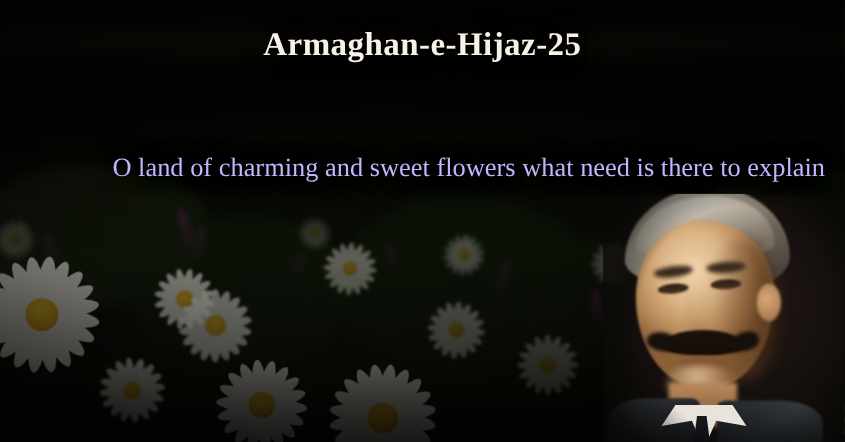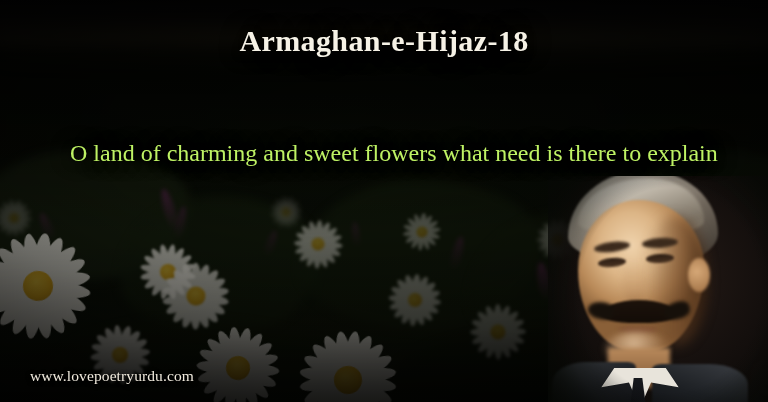--- a/index.html
+++ b/index.html
@@ -202,24 +202,24 @@
     direction:rtl;
     font-size:25px;
     line-height:1.45;
     color:#fbf8ef;
     padding-right:60px;
     text-shadow:0 2px 10px rgba(0,0,0,.95), 0 0 18px rgba(0,0,0,.8);
   }
 
   #english{
     position:absolute;left:70px;width:680px;top:138px;
-    text-align:left;
+    text-align:right;
     font-size:24px;
     line-height:1.30;
-    color:#bef264;
+    color:#c4b5fd;
     text-shadow:0 2px 10px rgba(0,0,0,.95), 0 0 20px rgba(0,0,0,.85);
   }
 
   #watermark{
     position:absolute;left:30px;top:367px;
     font-size:15.5px;
     color:#efe9dc;
     letter-spacing:.1px;
     text-shadow:0 1px 5px rgba(0,0,0,.95);
   }
@@ -598,17 +598,16 @@
       <div class="p-el chin"></div>
       <div class="p-el neck"></div>
       <div class="p-el suit-l"></div>
       <div class="p-el suit-r"></div>
       <div class="p-el collar"></div>
       <div class="p-el tie"></div>
     </div>
     <div class="portrait-blend"></div>
   </div>
 
-  <div id="title">Armaghan-e-Hijaz-18</div>
+  <div id="title">Armaghan-e-Hijaz-25</div>
   <div id="english">O land of charming and sweet flowers what need is there to explain</div>
-  <div id="watermark">www.lovepoetryurdu.com</div>
 
 </div>
 
 </body></html>

